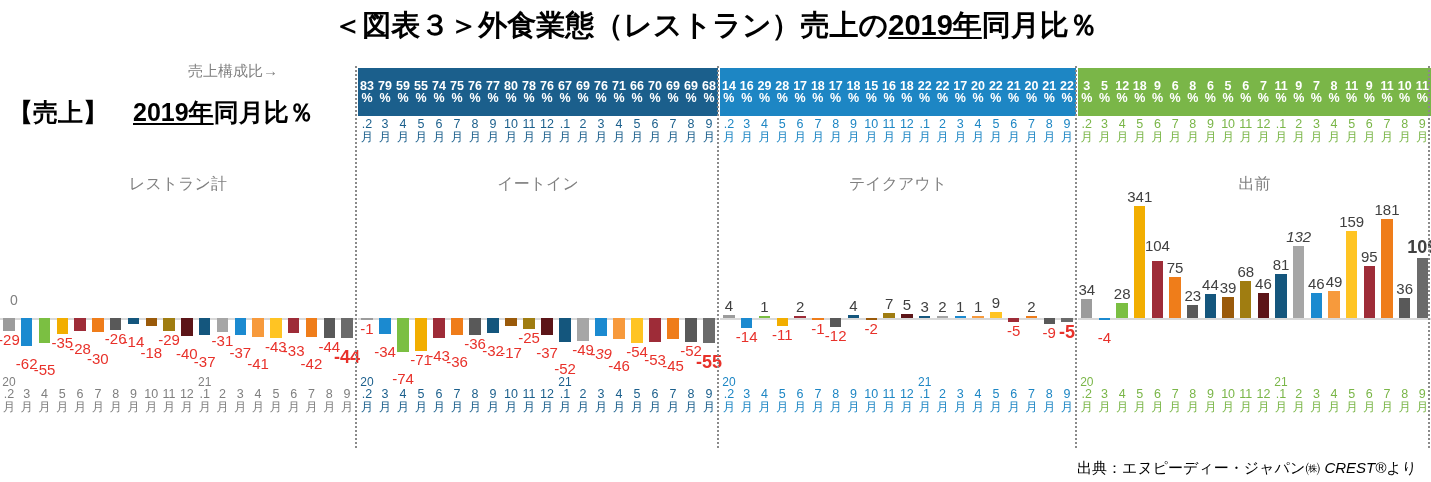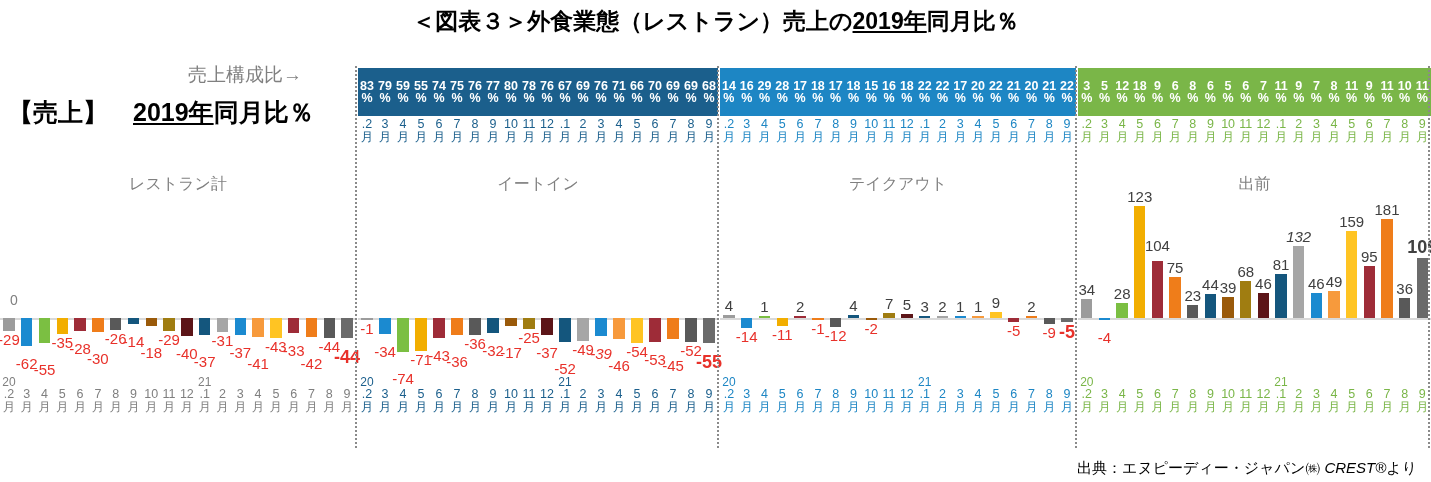--- a/index.html
+++ b/index.html
@@ -9,30 +9,30 @@
     background: #ffffff;
     font-family: "Liberation Sans", "DejaVu Sans", sans-serif;
     overflow: hidden;
   }
   #root { position: relative; width: 1431px; height: 482px; }
 
   
   .title {
     position: absolute; top: 6px; left: 0; width: 1431px;
     text-align: center;
-    font-size: 23px; font-weight: 700; color: #000;
+    font-size: 29px; font-weight: 700; color: #000;
     letter-spacing: 0px;
     white-space: nowrap;
   }
   .title .u { text-decoration: underline; }
 
   
   .compo-arrow {
     position: absolute; left: 188px; top: 62px;
-    font-size: 19px; color: #808080; white-space: nowrap;
+    font-size: 15px; color: #808080; white-space: nowrap;
   }
   .sales-label {
     position: absolute; left: 8px; top: 96px;
     font-size: 25px; font-weight: 700; color: #000; white-space: nowrap;
   }
   .sales-label .u { text-decoration: underline; }
   .panel-title {
     position: absolute; top: 174px;
     font-size: 16px; color: #808080; text-align: center;
     white-space: nowrap;
@@ -1147,21 +1147,21 @@
             <div class="bslot">
               <div class="bar" style="background: rgb(27, 138, 208); top: 122px; height: 2.19608px;"></div>
               <div class="blabel neg" style="top: 134.196px;">-4</div>
             </div>
             <div class="bslot">
               <div class="bar" style="background: rgb(123, 191, 66); bottom: 70px; height: 15.3725px;"></div>
               <div class="blabel pos" style="bottom: 87.3725px;">28</div>
             </div>
             <div class="bslot">
               <div class="bar" style="background: rgb(242, 174, 0); bottom: 70px; height: 112px;"></div>
-              <div class="blabel pos" style="bottom: 184px;">123</div>
+              <div class="blabel pos" style="bottom: 184px;">341</div>
             </div>
             <div class="bslot">
               <div class="bar" style="background: rgb(158, 44, 56); bottom: 70px; height: 57.098px;"></div>
               <div class="blabel pos" style="bottom: 135px; text-align: center;">104</div>
             </div>
             <div class="bslot">
               <div class="bar" style="background: rgb(239, 125, 26); bottom: 70px; height: 41.1765px;"></div>
               <div class="blabel pos" style="bottom: 113.176px;">75</div>
             </div>
             <div class="bslot">

